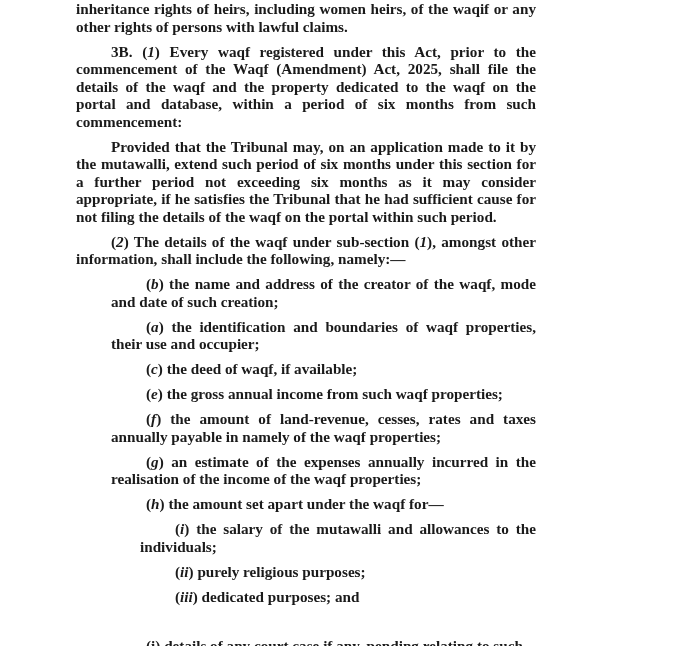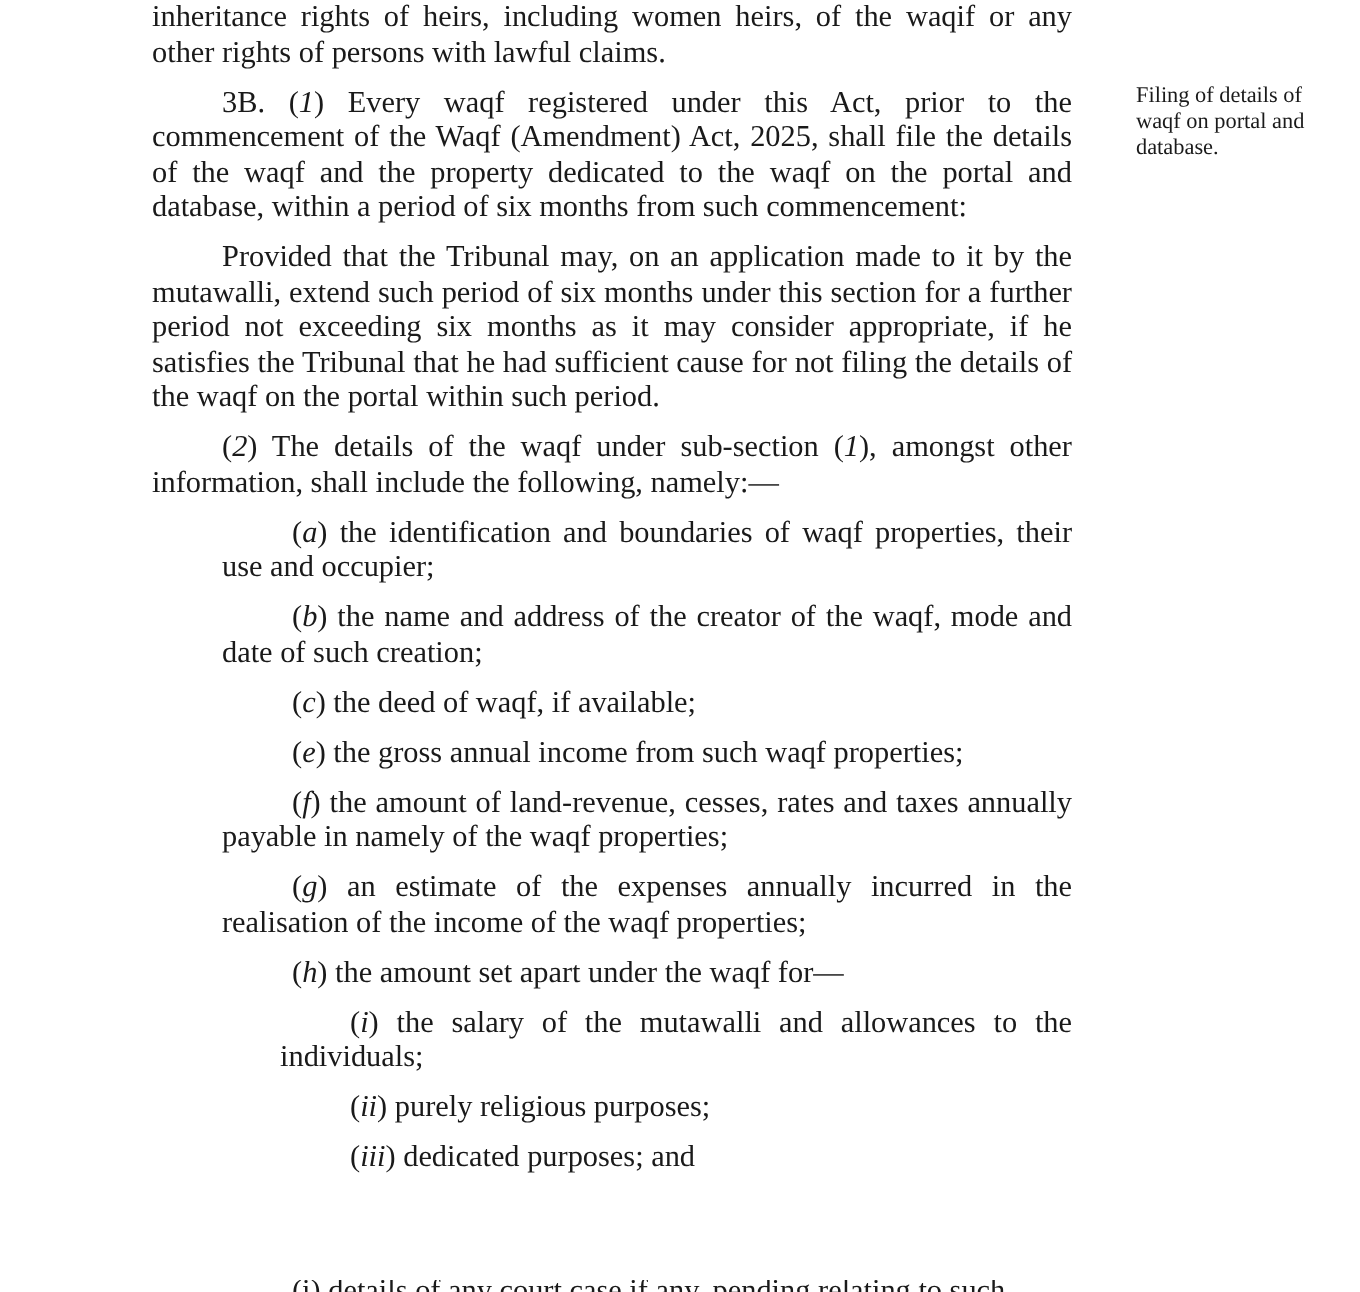--- a/index.html
+++ b/index.html
@@ -1,18 +1,18 @@
 <!DOCTYPE html>
 <html><head>
   <meta charset="utf-8">
   <style>
     html, body { margin: 0; padding: 0; background: #ffffff; }
     body { width: 680px; height: 646px; overflow: hidden; position: relative;
            font-family: "Liberation Serif", "DejaVu Serif", serif; color: #1a1a1a; }
-    .page { position: absolute; left: 0; top: 0; width: 668px; height: 646px; }
+    .page { position: absolute; left: 0; top: 0; width: 668px; height: 646px; font-weight: bold; }
     .body-col { position: absolute; left: 76px; top: 0px; width: 460px;
                 font-size: 15.2px; line-height: 17.5px; }
     .p { margin: 0; text-align: justify; text-align-last: left; }
     .indent1 { text-indent: 35px; }
     .sub { margin-left: 35px; text-indent: 35px; }
     .subsub { margin-left: 64px; text-indent: 35px; }
     .gap { margin-top: 7.5px; }
     i { font-style: italic; }
     .margin-note { position: absolute; left: 568px; top: 42px; width: 100px;
                    font-size: 11.2px; line-height: 13px; }
@@ -25,31 +25,30 @@
 <div class="page">
   <div class="body-col">
     <p class="p">inheritance rights of heirs, including women heirs, of the waqif or any other rights of persons with lawful claims.</p>
 
     <p class="p indent1 gap"><span>3B.</span> (<i>1</i>) <span>Every waqf registered under this Act, prior to the commencement of the Waqf (Amendment) Act, 2025, shall file the details of the waqf and the property dedicated to the waqf on the portal and database, within a period of six months from such commencement:</span></p>
 
     <p class="p indent1 gap">Provided that the Tribunal may, on an application made to it by the mutawalli, extend such period of six months under this section for a further period not exceeding six months as it may consider appropriate, if he satisfies the Tribunal that he had sufficient cause for not filing the details of the waqf on the portal within such period.</p>
 
     <p class="p indent1 gap">(<i>2</i>) <span>The details of the waqf under sub-section (</span><i>1</i><span>), amongst other information, shall include the following, namely:—</span></p>
 
+    <p class="p sub gap">(<i>b</i>) <span>the name and address of the creator of the waqf, mode and date of such creation;</span></p>
     <p class="p sub gap">(<i>a</i>) <span>the identification and boundaries of waqf properties, their use and occupier;</span></p>
-    <p class="p sub gap">(<i>b</i>) <span>the name and address of the creator of the waqf, mode and date of such creation;</span></p>
     <p class="p sub gap">(<i>c</i>) <span>the deed of waqf, if available;</span></p>
     <p class="p sub gap">(<i>e</i>) <span>the gross annual income from such waqf properties;</span></p>
     <p class="p sub gap">(<i>f</i>) <span>the amount of land-revenue, cesses, rates and taxes annually payable in namely of the waqf properties;</span></p>
     <p class="p sub gap">(<i>g</i>) <span>an estimate of the expenses annually incurred in the realisation of the income of the waqf properties;</span></p>
     <p class="p sub gap">(<i>h</i>) <span>the amount set apart under the waqf for—</span></p>
 
     <p class="p subsub gap">(<i>i</i>) <span>the salary of the mutawalli and allowances to the individuals;</span></p>
     <p class="p subsub gap">(<i>ii</i>) <span>purely religious purposes;</span></p>
     <p class="p subsub gap">(<i>iii</i>) <span>dedicated purposes; and</span></p>
   </div>
 
   <div class="cut-line">
     <span>(i) details of any court case if any, pending relating to such waqf property;</span>
   </div>
 
-  <div class="margin-note">Filing of details of waqf on portal and database.</div>
 </div>
 
 </body></html>

